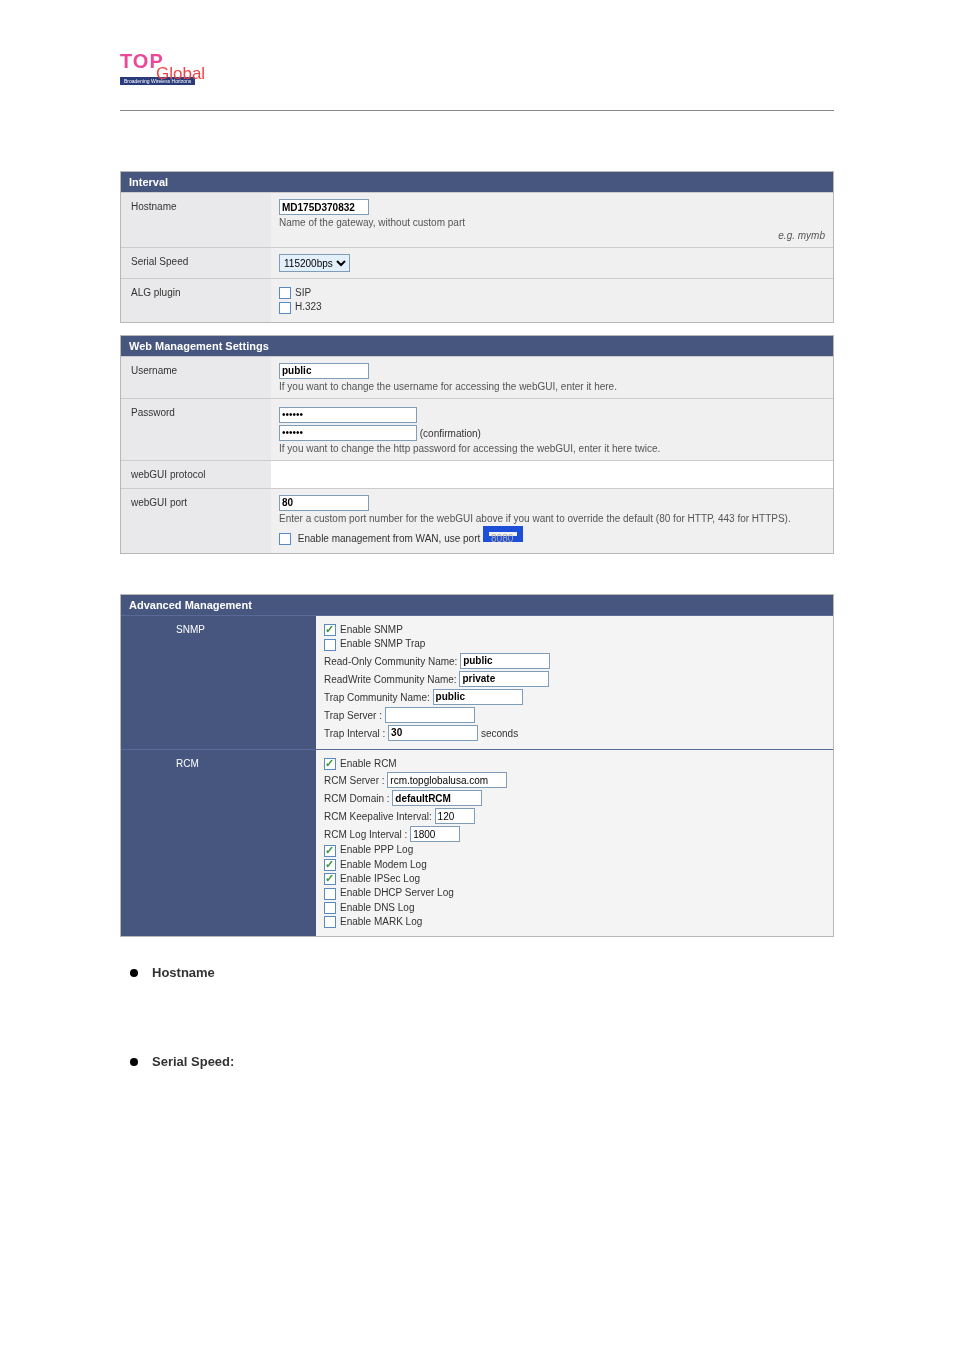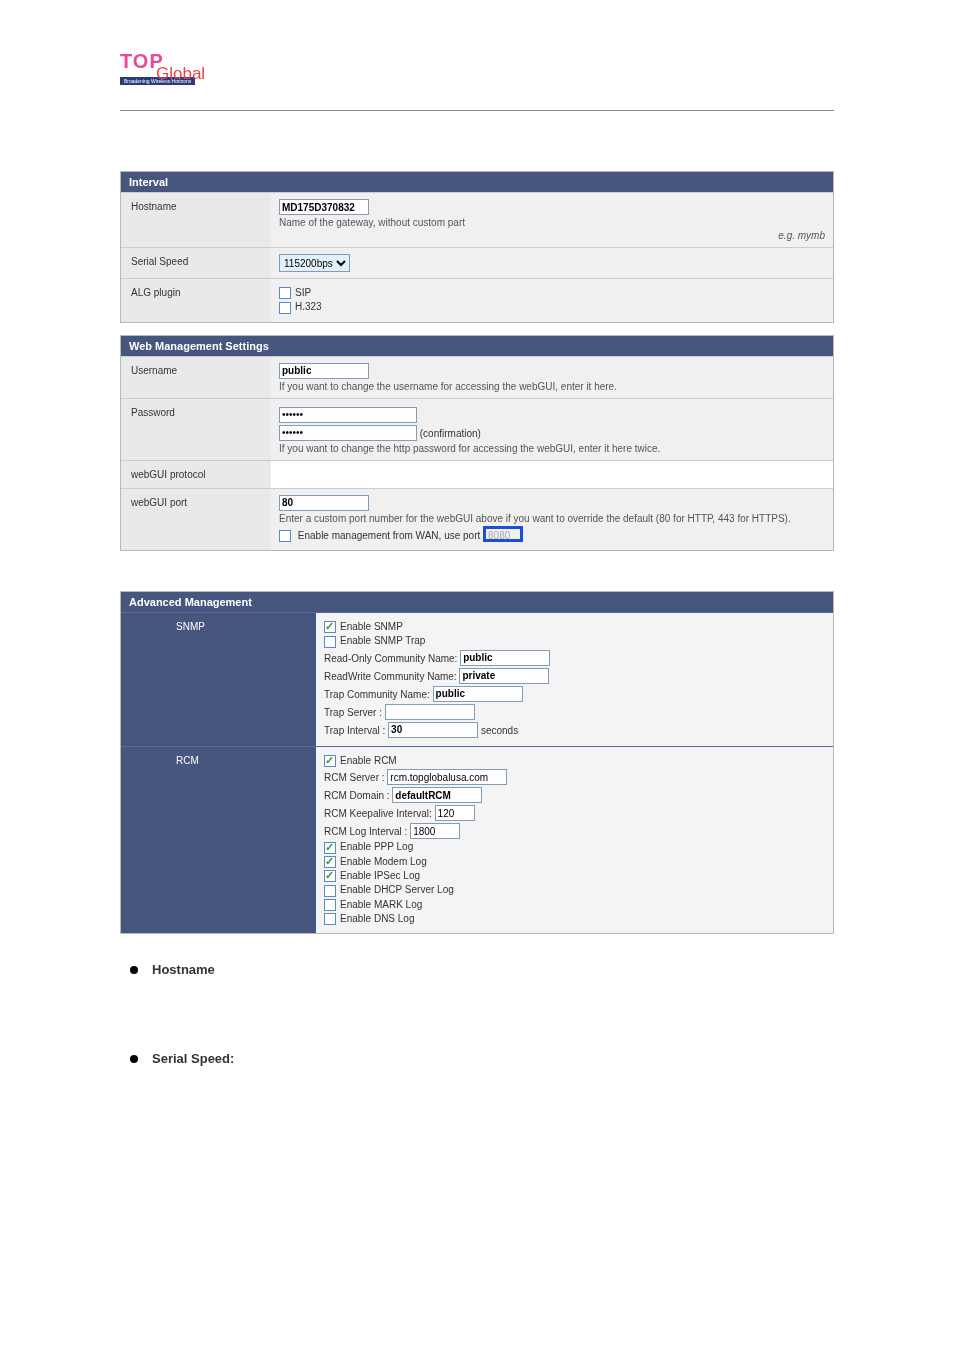--- a/index.html
+++ b/index.html
@@ -157,21 +157,21 @@
     width: 6px;
     height: 6px;
     background: #3a9a3a;
     border-radius: 50%;
     position: absolute;
     top: 2px;
     left: 2px;
   }
   .line { margin: 2px 0; }
   .disabled-input {
-    border: 3px solid #1d4ed8;
+    border: 6px solid #1d4ed8;
     background: #f0f0f0;
     font-size: 10px;
     padding: 1px 2px;
     height: 16px;
     width: 40px;
     color: #aaa;
     display: inline-block;
   }
   .body-text {
     font-size: 13px;
@@ -295,22 +295,22 @@
       <div class="row-content">
         <div class="line"><span class="cb checked"></span><span>Enable RCM</span></div>
         <div class="line"><span>RCM Server :</span> <input type="text" class="w120" value="rcm.topglobalusa.com" style=""></div>
         <div class="line"><span>RCM Domain :</span> <input type="text" class="w90" value="defaultRCM" style=""></div>
         <div class="line"><span>RCM Keepalive Interval:</span> <input type="text" class="w40" value="120" style=""></div>
         <div class="line"><span>RCM Log Interval :</span> <input type="text" class="w50" value="1800" style=""></div>
         <div class="line"><span class="cb checked"></span><span>Enable PPP Log</span></div>
         <div class="line"><span class="cb checked"></span><span>Enable Modem Log</span></div>
         <div class="line"><span class="cb checked"></span><span>Enable IPSec Log</span></div>
         <div class="line"><span class="cb"></span><span>Enable DHCP Server Log</span></div>
+        <div class="line"><span class="cb"></span><span>Enable DNS Log</span></div>
         <div class="line"><span class="cb"></span><span>Enable MARK Log</span></div>
-        <div class="line"><span class="cb"></span><span>Enable DNS Log</span></div>
       </div>
     </div>
   </div>
 
   <div class="body-text">
     <div class="bullet-row">
       <div class="bullet"></div>
       <div>
         <span class="bold">Hostname</span>
         <div style="height:20px;"></div>

